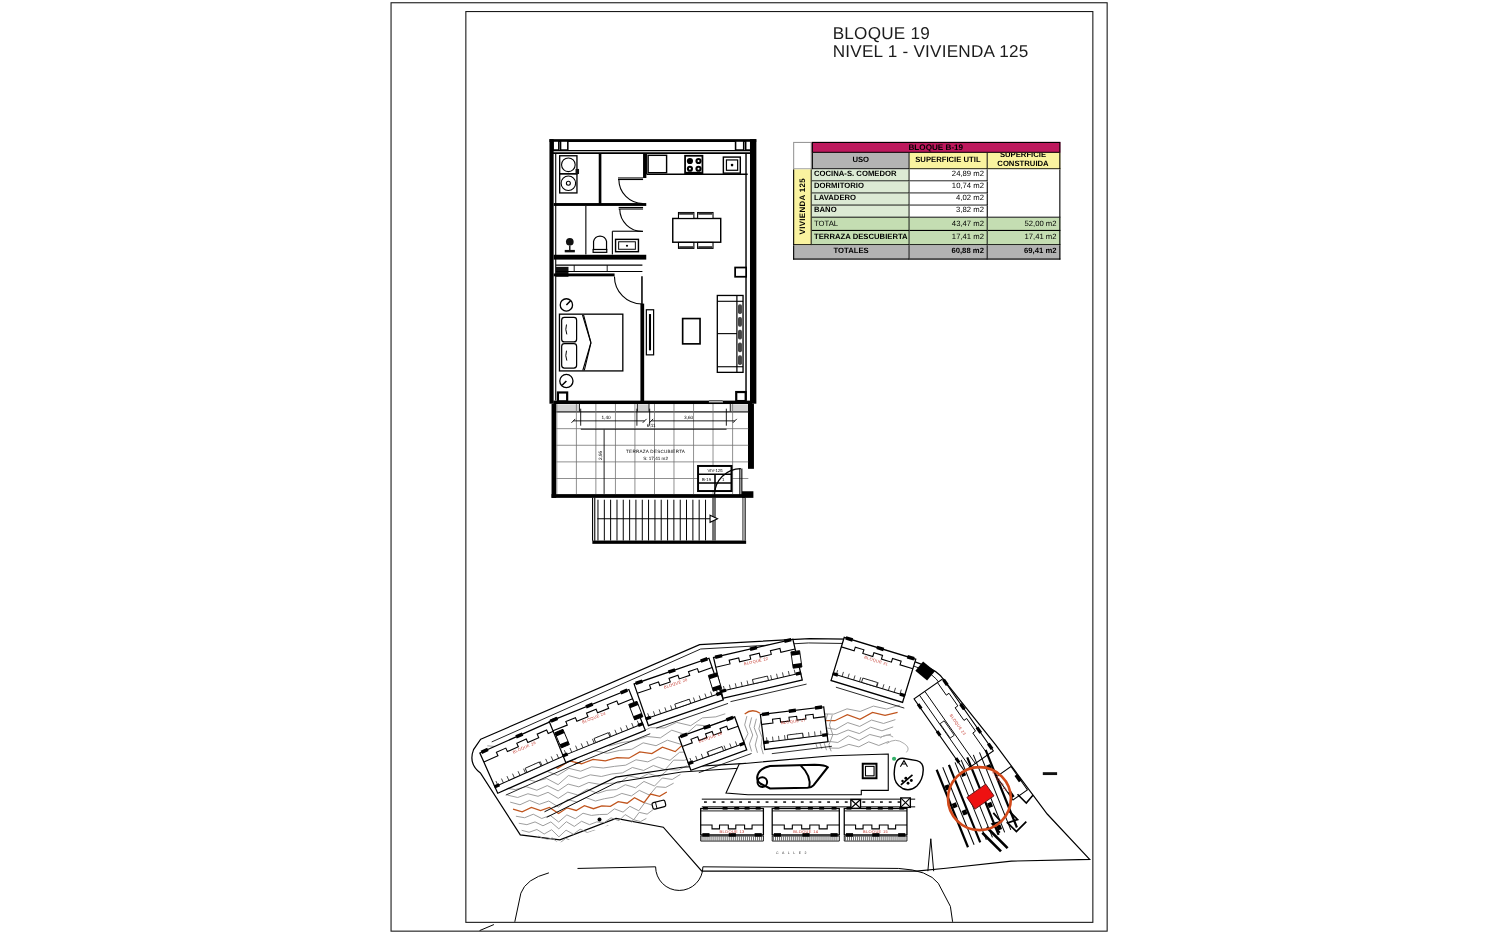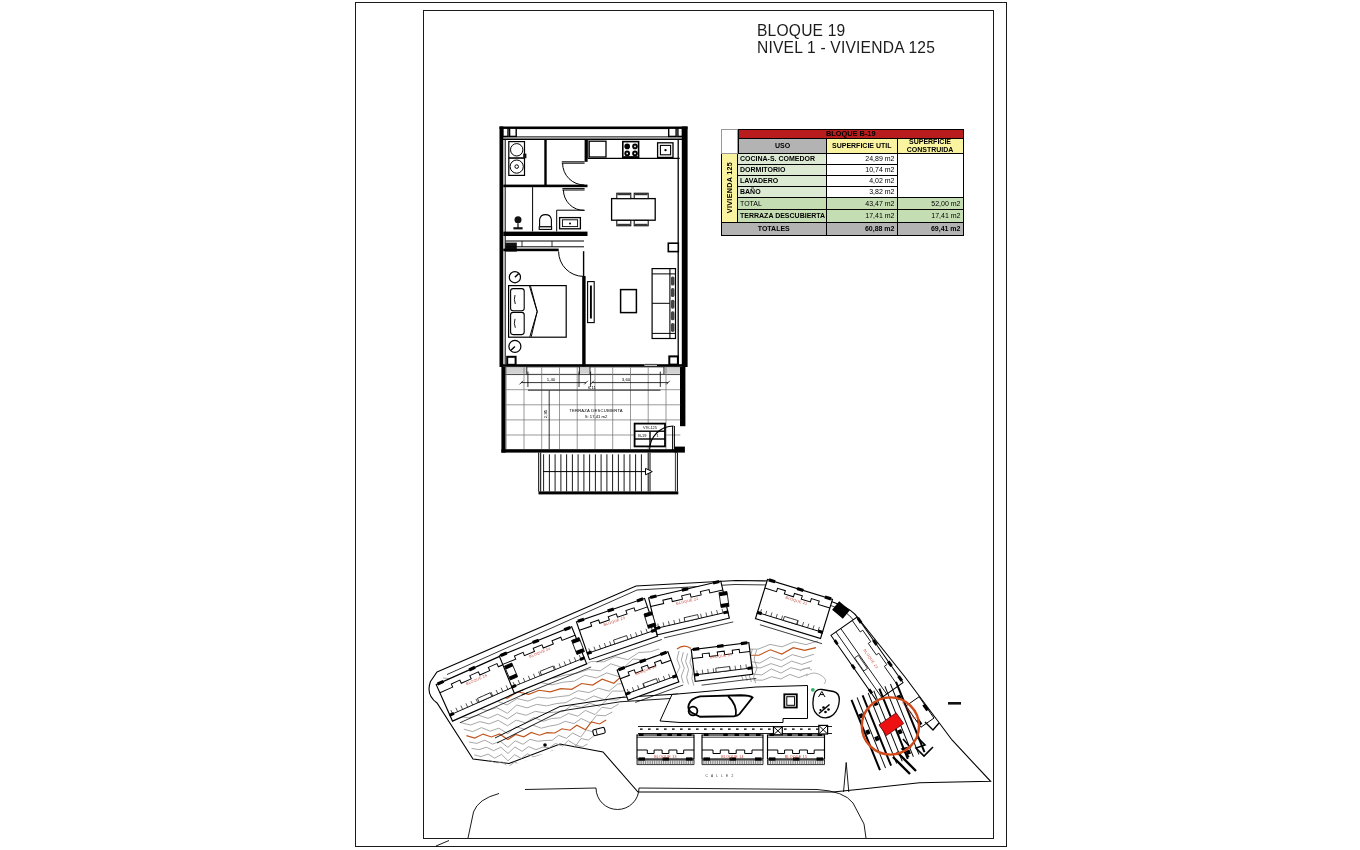--- a/index.html
+++ b/index.html
@@ -18,21 +18,21 @@
 <div class="abs" style="left:354.5px;top:1.5px;width:650px;height:843px;border:1.6px solid #1a1a1a"></div>
 
 <div class="abs" style="left:422.5px;top:10px;width:569px;height:827px;border:1.5px solid #1a1a1a"></div>
 
 <div class="abs" style="left:757px;top:21.5px;font-size:15.6px;line-height:17.4px;color:#1c1c1c;letter-spacing:0.2px">BLOQUE 19<br>NIVEL 1 - VIVIENDA 125</div>
 
 <div class="grid" style="">
 
   <div style="grid-row:1/3;grid-column:1;border:0.8px solid #999;border-width:0.5px"></div>
 
-  <div class="c hdr" style="grid-row:1;grid-column:2/5;background:#b91c1c;border-top:1.6px solid #000;border-left:1.6px solid #000;border-right:1.6px solid #000;font-size:7.4px">BLOQUE B-19</div>
+  <div class="c hdr" style="grid-row:1;grid-column:2/5;background:#be185d;border-top:1.6px solid #000;border-left:1.6px solid #000;border-right:1.6px solid #000;font-size:7.4px">BLOQUE B-19</div>
 
   <div class="c hdr" style="grid-row:2;grid-column:2;background:#b3b3b3;border-left:1.6px solid #000">USO</div>
 
   <div class="c hdr" style="grid-row:2;grid-column:3;background:#faf39f">SUPERFICIE UTIL</div>
 
   <div class="c hdr" style="grid-row:2;grid-column:4;background:#faf39f;border-right:1.6px solid #000;line-height:1.05">SUPERFICIE<br>CONSTRUIDA</div>
 
   <div class="c" style="grid-row:3/9;grid-column:1;background:#faf39f;border-left:1.6px solid #000;justify-content:center;align-items:center">
     <span style="transform:rotate(-90deg);font-weight:bold;font-size:7.2px;white-space:nowrap;letter-spacing:0.3px">VIVIENDA 125</span>
     </div>

